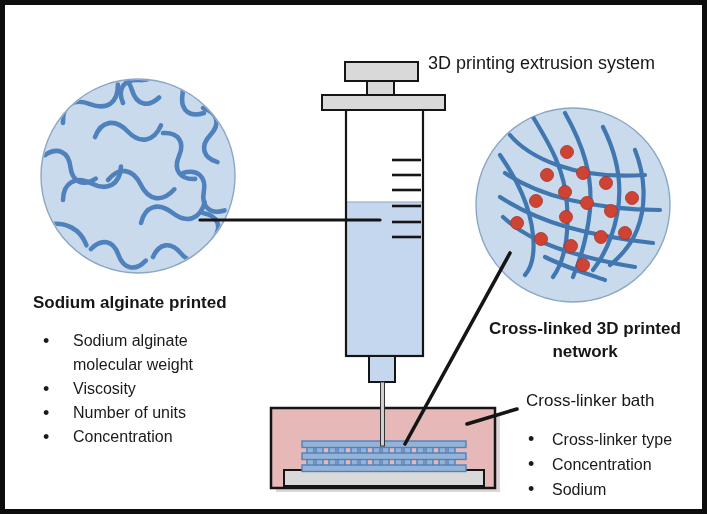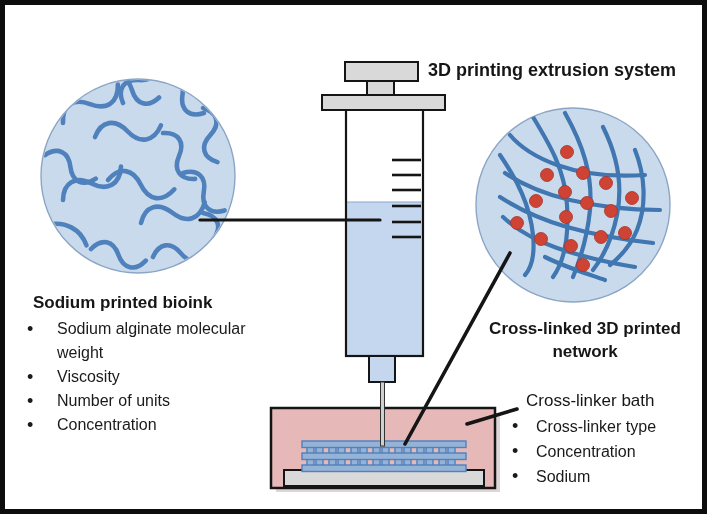--- a/index.html
+++ b/index.html
@@ -8,26 +8,26 @@
     border:5px solid #0d0d0d;box-sizing:border-box;overflow:hidden;
   }
   #title-bar{
     position:absolute;left:5px;top:5px;width:683px;height:27px;
     background:#c6d9f0;border:2px solid #151515;border-bottom-width:4px;
     display:flex;align-items:center;justify-content:center;
     font-size:16px;font-weight:bold;color:#111;letter-spacing:.1px;z-index:3;
   }
   svg.diagram{position:absolute;left:0;top:0;z-index:1;}
   .txt{position:absolute;z-index:2;color:#161616;}
-  #extrusion-label{left:423px;top:55px;font-size:18px;font-weight:bold;white-space:nowrap;}
+  #extrusion-label{left:423px;top:48px;font-size:18px;font-weight:normal;white-space:nowrap;}
   #sodium-block{left:16px;top:288px;width:236px;}
   #sodium-block .blk-head{font-size:17px;font-weight:bold;margin:0 0 4px 12px;}
   #bath-block{left:503px;top:386px;width:200px;}
   #bath-block .blk-head{font-size:17px;font-weight:normal;margin:0 0 3px 18px;}
-  ul.fact-list{list-style:none;margin:0;padding:0;}
+  ul.fact-list{list-style:none;margin:16px;padding:0;}
   ul.fact-list li{
     position:relative;padding-left:36px;font-size:16px;line-height:24px;color:#1a1a1a;
   }
   ul.fact-list li::before{
     content:"\2022";position:absolute;left:6px;top:0;font-size:18px;color:#1a1a1a;
   }
   #bath-block ul.fact-list li{padding-left:28px;line-height:25px;}
   #bath-block ul.fact-list li::before{left:4px;}
   #network-label{
     left:455px;top:312px;width:250px;text-align:center;
@@ -180,21 +180,21 @@
     <g stroke="#151515" stroke-linecap="round">
       <line x1="195" y1="215" x2="375" y2="215" stroke-width="3.2"></line>
       <line x1="505" y1="248" x2="400" y2="439" stroke-width="3.6"></line>
       <line x1="462" y1="419" x2="512" y2="404" stroke-width="3.6"></line>
     </g>
   </svg>
 
   <div class="txt" id="extrusion-label">3D printing extrusion system</div>
 
   <div class="txt" id="sodium-block">
-    <div class="blk-head">Sodium printed bioink</div>
+    <div class="blk-head">Sodium alginate printed</div>
     <ul class="fact-list">
       <li>Sodium alginate molecular weight</li>
       <li>Viscosity</li>
       <li>Number of units</li>
       <li>Concentration</li>
     </ul>
   </div>
 
   <div class="txt" id="network-label">Cross-linked 3D printed network</div>
 

